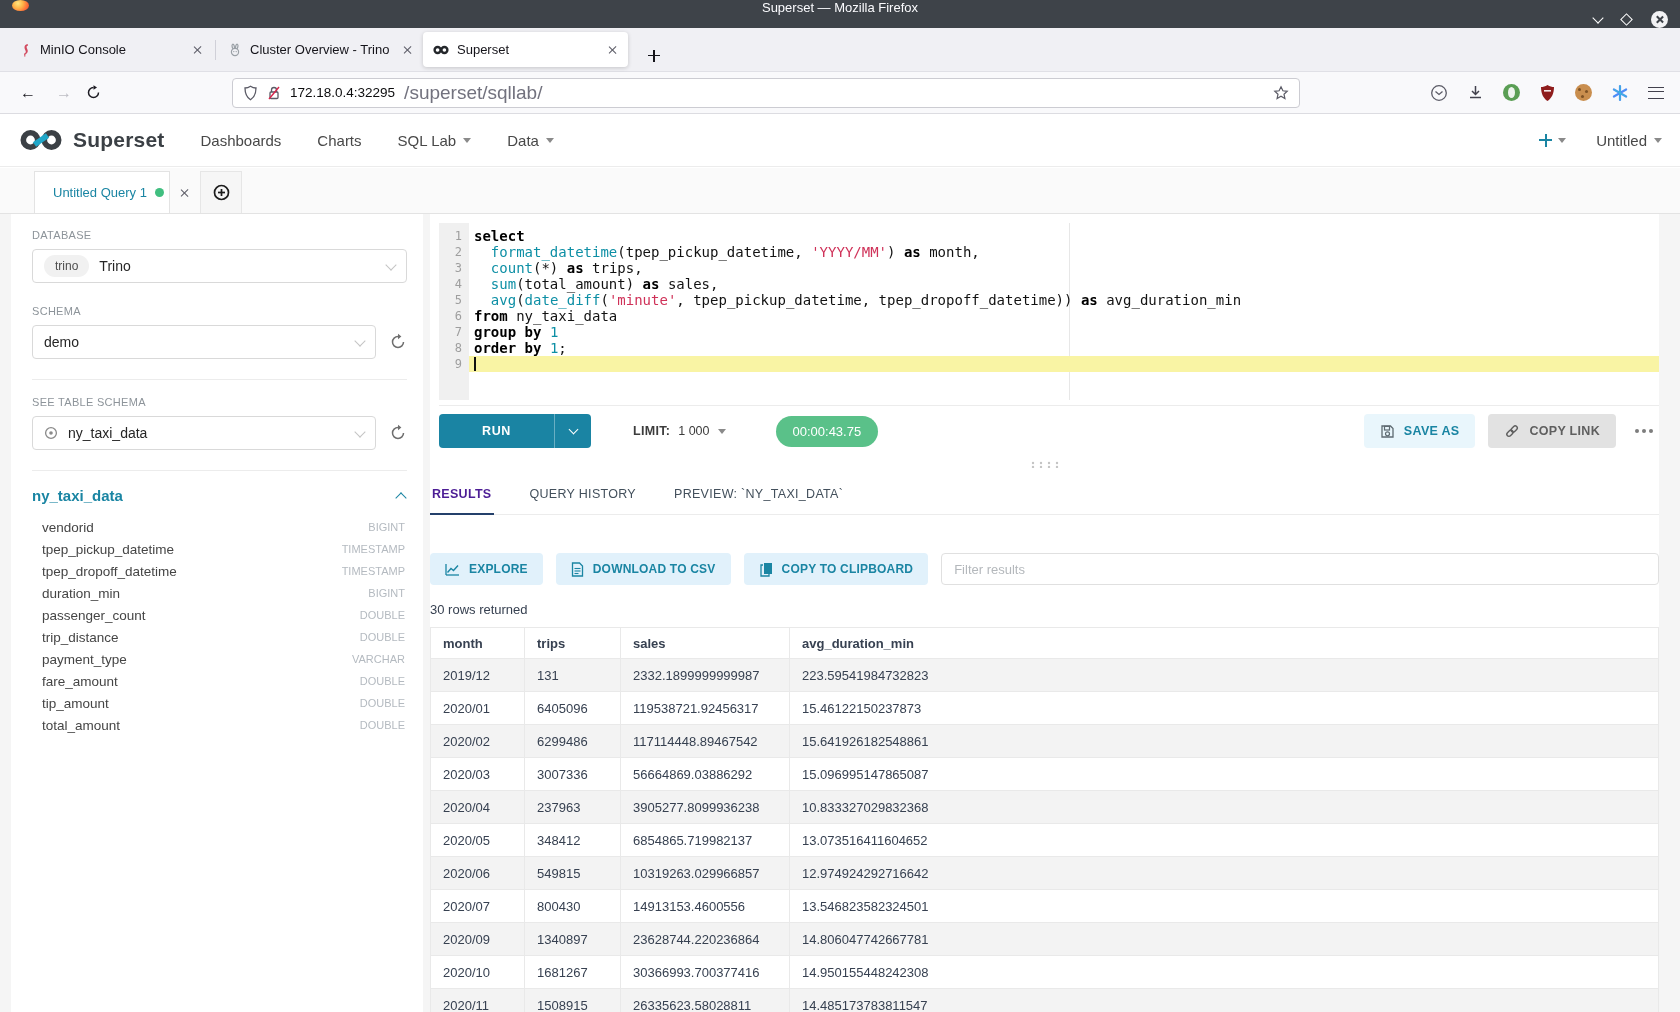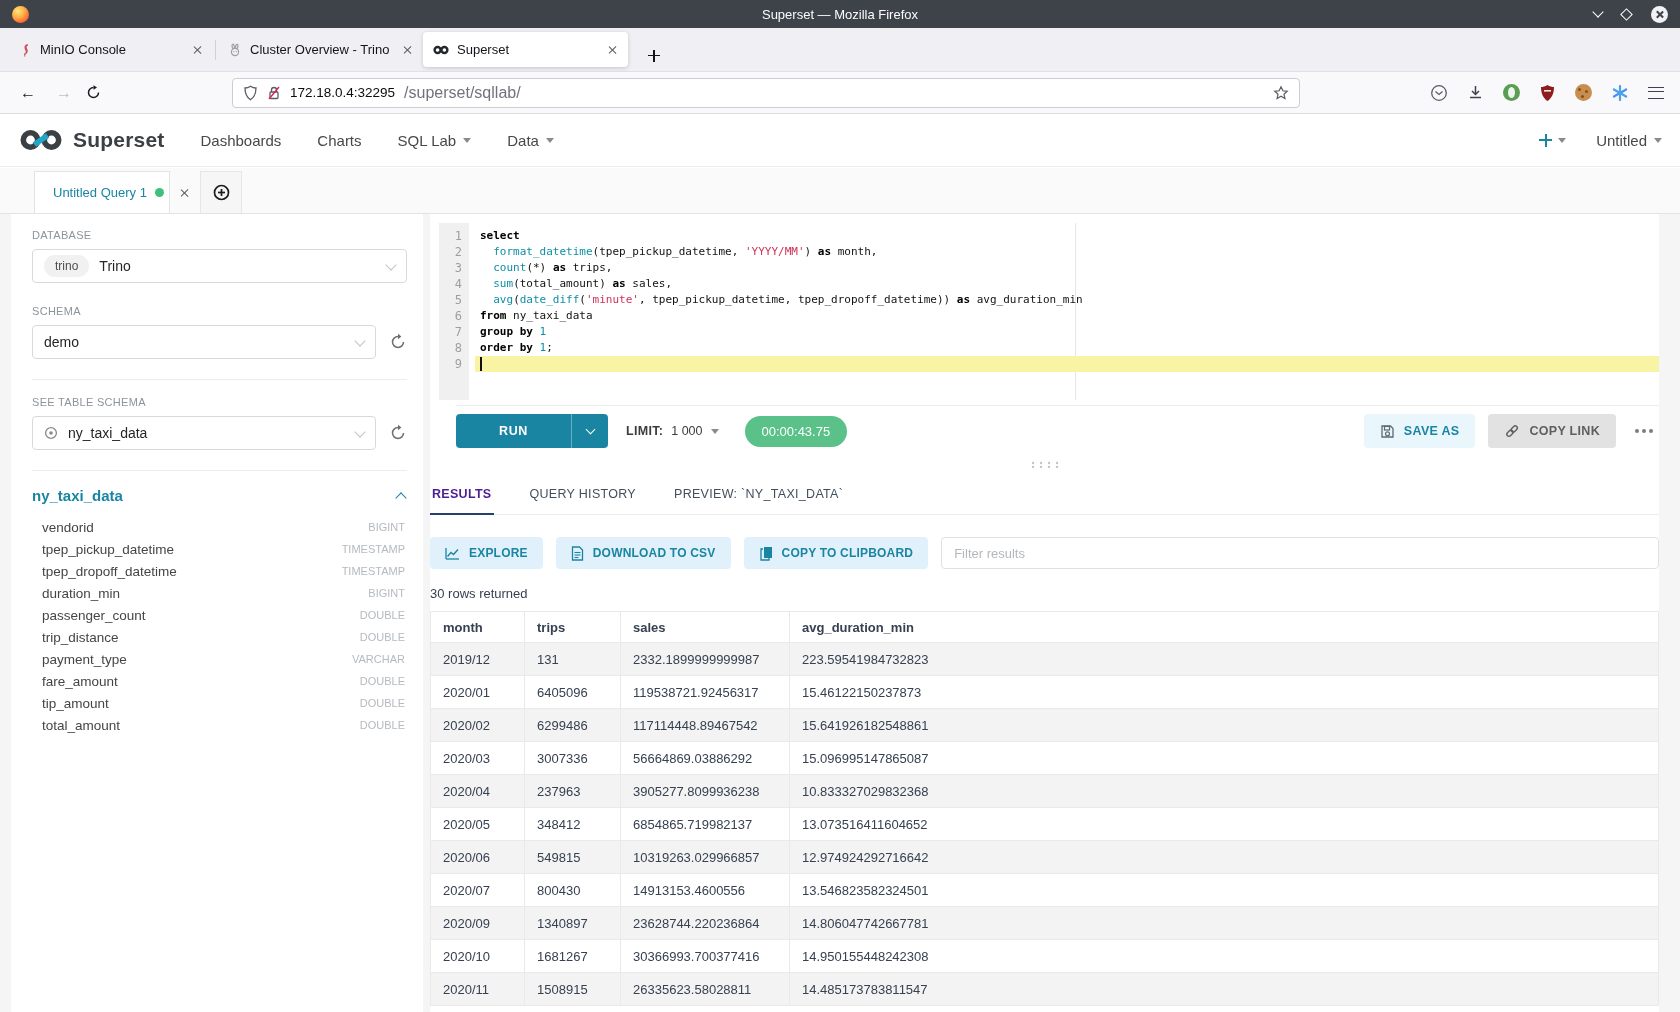--- a/index.html
+++ b/index.html
@@ -1,20 +1,20 @@
 <!DOCTYPE html>
 <html><head>
 <meta charset="utf-8">
 <style>
   *{box-sizing:border-box;margin:0;padding:0;}
   body{margin:0;background:#2b2b2b;font-family:"Liberation Sans",sans-serif;}
   .window{position:relative;width:1680px;height:1012px;background:#fff;overflow:hidden;}
 
   
-  .titlebar{height:28px;background:#3e4349;display:flex;align-items:center;padding:0 12px;position:relative;}
+  .titlebar{height:28px;background:#3e4349;display:flex;padding:0 12px;position:relative;flex-direction:column;}
   .ff-logo{width:17px;height:17px;border-radius:50%;background:radial-gradient(circle at 35% 30%,#ffe680 0%,#ffb347 38%,#ff7139 68%,#e0482a 100%);}
   .win-title{position:absolute;left:0;right:0;text-align:center;color:#fbfbfe;font-size:13px;}
   .win-controls{margin-left:auto;display:flex;gap:20px;align-items:center;z-index:2;}
   .chev-white{width:8px;height:8px;border-right:1.6px solid #fff;border-bottom:1.6px solid #fff;transform:rotate(45deg);margin-top:-4px;}
   .diamond{width:9px;height:9px;border:1.6px solid #fff;transform:rotate(45deg);}
   .close-circle{width:17px;height:17px;border-radius:50%;background:#f2f2f4;position:relative;}
   .close-circle::before,.close-circle::after{content:"";position:absolute;left:8px;top:4px;width:1.6px;height:9px;background:#3e4349;}
   .close-circle::before{transform:rotate(45deg);} .close-circle::after{transform:rotate(-45deg);}
 
   
@@ -30,21 +30,21 @@
   .plus-icon::before{content:"";position:absolute;top:5.3px;left:0;width:12px;height:1.6px;background:#15141a;}
   .plus-icon::after{content:"";position:absolute;left:5.3px;top:0;width:1.6px;height:12px;background:#15141a;}
   .newtab{margin-left:14px;padding:6px;}
 
   
   .urlrow{height:42px;background:#f9f9fb;display:flex;align-items:center;padding:0 14px;border-bottom:1px solid #dcdce1;gap:8px;}
   .nav-arrow{font-size:16px;color:#1c1b22;width:28px;text-align:center;}
   .nav-arrow.disabled{color:#bcbcc3;}
   .urlbar{height:30px;width:1068px;margin-left:110px;background:#fff;border:1px solid #ccccd2;border-radius:4px;display:flex;align-items:center;padding:0 10px;gap:9px;}
   .url-host{font-size:13.5px;color:#0c0c0d;}
-  .url-path{font-size:16px;color:#72727e;}
+  .url-path{font-size:19px;color:#72727e;}
   .toolbar-icons{margin-left:auto;display:flex;align-items:center;gap:19px;padding-right:2px;}
   .ext-circle-green{width:17px;height:17px;border-radius:50%;background:#5a9e54;position:relative;}
   .ext-circle-green::after{content:"";position:absolute;left:5px;top:3px;width:7px;height:11px;border-radius:50%;background:#eef4ee;}
   .cookie{width:17px;height:17px;border-radius:50%;background:#c98e4e;position:relative;}
   .cookie::before{content:"";position:absolute;left:3px;top:4px;width:3px;height:3px;border-radius:50%;background:#7e5225;box-shadow:7px 2px 0 #7e5225,3px 7px 0 #7e5225;}
   .hamburger{width:16px;height:12px;border-top:1.8px solid #42414d;border-bottom:1.8px solid #42414d;position:relative;}
   .hamburger::after{content:"";position:absolute;left:0;top:3.2px;width:16px;height:1.8px;background:#42414d;}
 
   
   .appnav{height:53px;background:#fff;display:flex;align-items:center;padding:0 18px;border-bottom:1px solid #ececec;}
@@ -85,31 +85,31 @@
   .chev-up-teal{width:8px;height:8px;border-right:1.6px solid #1a85a3;border-bottom:1.6px solid #1a85a3;transform:rotate(-135deg);margin-top:4px;}
   .col-row{display:flex;justify-content:space-between;align-items:center;padding:3.5px 2px 3.5px 10px;}
   .col-name{font-size:13.5px;color:#454545;}
   .col-type{font-size:11px;color:#b4bac0;}
 
   
   .main{position:absolute;top:46px;left:430px;width:1229px;bottom:0;background:#fff;overflow:hidden;}
   .editor{position:relative;margin:9px 0 0 9px;display:flex;height:177px;background:#fff;}
   .gutter{width:30px;background:#f0f0f0;padding-top:5px;}
   .gutter-cell{height:16px;line-height:16px;font-family:"DejaVu Sans Mono",monospace;font-size:12px;color:#9e9e9e;text-align:right;padding-right:7px;}
-  .code-area{position:relative;flex:1;padding-top:5px;font-family:"DejaVu Sans Mono",monospace;font-size:11px;line-height:16px;color:#121212;margin-left:6px;}
+  .code-area{position:relative;flex:1;padding-top:5px;font-family:"DejaVu Sans Mono",monospace;font-size:14px;line-height:16px;color:#121212;}
   .ruler{position:absolute;top:0;bottom:0;left:600px;width:1px;background:#e7e7e7;}
   .code-line{height:16px;white-space:pre;padding-left:5px;position:relative;}
   .code-line.active{background:#f9f4a4;}
   .cursor{position:absolute;left:5px;top:1px;width:2px;height:14px;background:#111;}
   .tok-k{font-weight:bold;color:#000;}
   .tok-f{color:#0d8fa5;}
   .tok-s{color:#cf3158;}
   .tok-n{color:#0d8fa5;}
 
-  .run-row{display:flex;align-items:center;border-top:1px solid #ececec;margin:5px 0 0 26px;padding:8px 0;}
+  .run-row{display:flex;align-items:center;border-top:1px solid #ececec;margin:5px 0 0 9px;padding:8px 0;gap:24px;}
   .run-btn{width:152px;height:34px;background:#1a84a3;border-radius:4px;color:#fff;display:flex;align-items:stretch;overflow:hidden;}
   .run-label{flex:1;display:flex;align-items:center;justify-content:center;font-size:12.5px;font-weight:bold;letter-spacing:.6px;}
   .run-divider{width:1px;background:rgba(255,255,255,.35);}
   .run-caret{width:36px;display:flex;align-items:center;justify-content:center;}
   .chev-white-sm{width:7px;height:7px;border-right:1.7px solid #fff;border-bottom:1.7px solid #fff;transform:rotate(45deg);margin-top:-3px;}
   .limit{margin-left:18px;display:flex;align-items:center;gap:8px;font-size:12.5px;color:#3c3c3c;}
   .limit b{letter-spacing:.3px;}
   .timer{margin-left:26px;background:#5ac189;color:#fff;border-radius:17px;padding:8px 17px;font-size:13px;}
   .run-right{margin-left:auto;display:flex;align-items:center;gap:13px;}
   .btn-soft{height:34px;padding:0 16px;border-radius:4px;display:flex;align-items:center;gap:9px;font-size:12.5px;font-weight:bold;letter-spacing:.3px;}
@@ -117,21 +117,21 @@
   .copylink{background:#e2e2e2;color:#5f5f5f;}
   .more-dots{display:flex;gap:3px;margin:0 6px;}
   .more-dots i{width:4px;height:4px;border-radius:50%;background:#7d7d7d;}
 
   .drag-handle{height:16px;display:flex;align-items:center;justify-content:center;}
 
   .south-tabs{display:flex;gap:34px;border-bottom:1px solid #ececec;margin-top:5px;}
   .stab{padding:10px 2px 12px;font-size:12.5px;color:#43505c;letter-spacing:.3px;white-space:nowrap;}
   .stab.active{border-bottom:2px solid #24406b;margin-bottom:-1px;color:#4c1d95;font-weight:bold;}
 
-  .actions-row{display:flex;align-items:flex-end;margin-top:22px;gap:13px;}
+  .actions-row{display:flex;align-items:flex-end;margin-top:38px;gap:13px;}
   .action-btn{height:32px;padding:0 15px;background:#e1f1fb;border-radius:4px;color:#1a85a3;font-weight:bold;font-size:12px;display:flex;align-items:center;gap:9px;letter-spacing:.2px;white-space:nowrap;}
   .filter-input{flex:1;height:32px;border:1px solid #e0e0e0;border-radius:4px;padding:0 12px;font-size:13px;color:#444;font-family:"Liberation Sans",sans-serif;outline:none;}
   .filter-input::placeholder{color:#b4b8bc;}
 
   .rows-returned{margin-top:17px;font-size:13px;color:#374151;}
   .results-table{margin-top:10px;border-collapse:collapse;width:100%;table-layout:fixed;}
   .results-table th,.results-table td{border:1px solid #e9e9e9;font-size:13px;color:#374151;text-align:left;padding:0 12px;overflow:hidden;white-space:nowrap;}
   .results-table th{height:31px;font-weight:bold;background:#fff;}
   .results-table td{height:33px;}
   .results-table tbody tr:nth-child(odd){background:#f3f3f3;}

